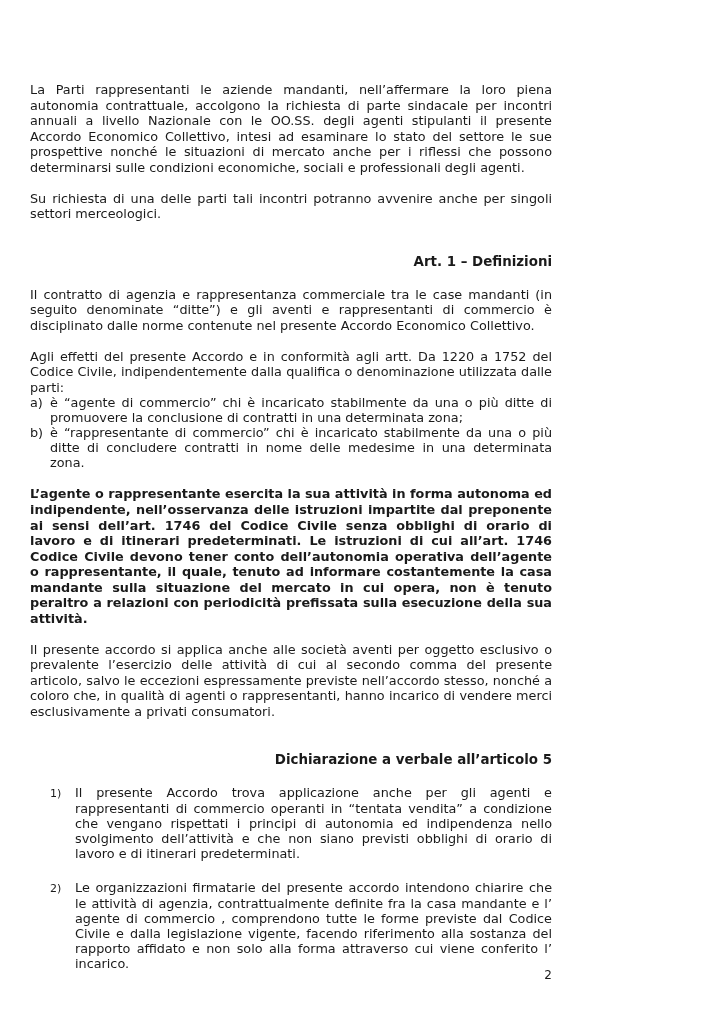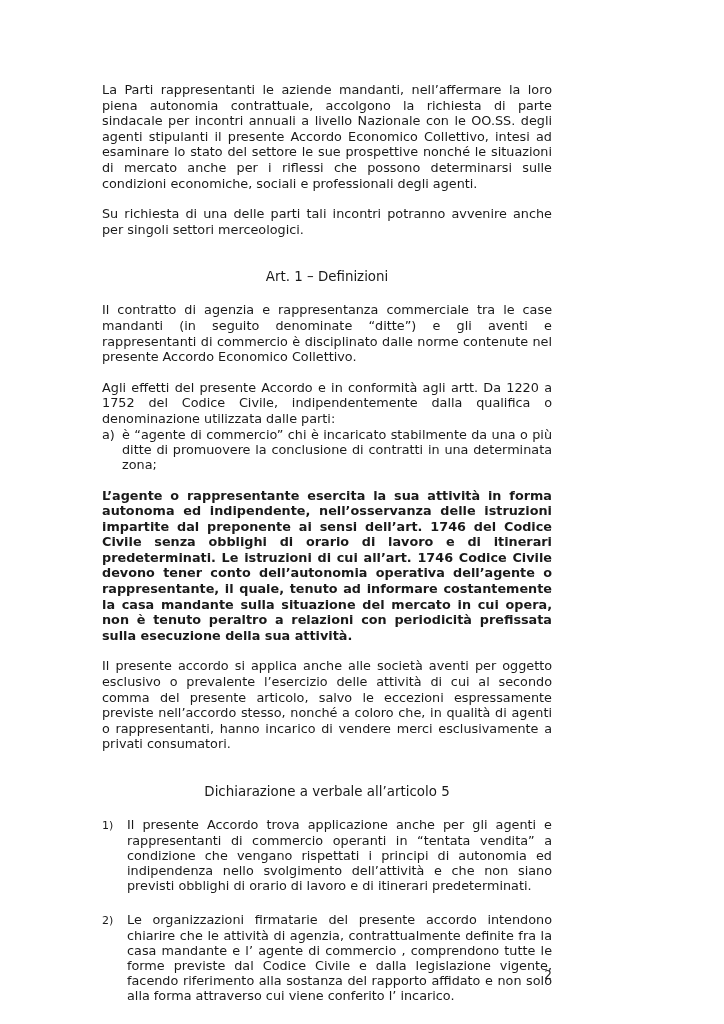--- a/index.html
+++ b/index.html
@@ -12,60 +12,61 @@
     background: #ffffff;
     font-family: "DejaVu Sans", "Liberation Sans", sans-serif;
     color: #1a1a1a;
     overflow: hidden;
   }
   .page {
     position: relative;
     width: 620px;
     height: 1024px;
     box-sizing: border-box;
-    padding: 82px 68px 0 102px;
+    padding: 82px 68px 0 30px;
     background: #ffffff;
     border-radius: 27px;
   }
   .p {
     font-size: 12.8px;
     line-height: 15.6px;
     text-align: justify;
     margin: 0 0 15px 0;
   }
   .p.tight {
     margin-bottom: 0;
   }
   .p.after-list {
     margin-top: 16px;
     font-weight: bold;
   }
   .h {
     font-size: 13.4px;
     line-height: 16px;
-    font-weight: normal;
+    font-weight: bold;
     margin: 32px 0 17px 0;
-    text-align: center;
+    text-align: right;
   }
   .li {
     font-size: 12.8px;
     line-height: 15px;
     text-align: justify;
     margin: 0;
     padding-left: 20px;
     text-indent: -20px;
   }
   .li .marker {
     display: inline-block;
     width: 20px;
     text-indent: 0;
   }
   .li.num {
     padding-left: 25px;
     text-indent: -25px;
+    margin-left: 20px;
   }
   .li.num .marker {
     width: 25px;
     font-size: 11px;
   }
   .li.gap {
     margin-top: 19px;
   }
   .page-number {
     position: absolute;
@@ -86,20 +87,21 @@
   <p class="p">Su richiesta di una delle parti tali incontri potranno avvenire anche per singoli settori merceologici.</p>
 
   <h2 class="h">Art. 1 – Definizioni</h2>
 
   <p class="p">Il contratto di agenzia e rappresentanza commerciale tra le case mandanti (in seguito denominate “ditte”) e gli aventi e rappresentanti di commercio è disciplinato dalle norme contenute nel presente Accordo Economico Collettivo.</p>
 
   <p class="p tight">Agli effetti del presente Accordo e in conformità agli artt. Da 1220 a 1752 del Codice Civile, indipendentemente dalla qualifica o denominazione utilizzata dalle parti:</p>
 
   <p class="li"><span class="marker">a)</span><span>è “agente di commercio” chi è incaricato stabilmente da una o più ditte di promuovere la conclusione di contratti in una determinata zona;</span></p>
 
+  <p class="li"><span class="marker">b)</span><span>è “rappresentante di commercio” chi è incaricato stabilmente da una o più ditte di concludere contratti in nome delle medesime in una determinata zona.</span></p>
 
   <p class="p after-list">L’agente o rappresentante esercita la sua attività in forma autonoma ed indipendente, nell’osservanza delle istruzioni impartite dal preponente ai sensi dell’art. 1746 del Codice Civile senza obblighi di orario di lavoro e di itinerari predeterminati. Le istruzioni di cui all’art. 1746 Codice Civile devono tener conto dell’autonomia operativa dell’agente o rappresentante, il quale, tenuto ad informare costantemente la casa mandante sulla situazione del mercato in cui opera, non è tenuto peraltro a relazioni con periodicità prefissata sulla esecuzione della sua attività.</p>
 
   <p class="p">Il presente accordo si applica anche alle società aventi per oggetto esclusivo o prevalente l’esercizio delle attività di cui al secondo comma del presente articolo, salvo le eccezioni espressamente previste nell’accordo stesso, nonché a coloro che, in qualità di agenti o rappresentanti, hanno incarico di vendere merci esclusivamente a privati consumatori.</p>
 
   <h2 class="h">Dichiarazione a verbale all’articolo 5</h2>
 
   <p class="li num"><span class="marker">1)</span><span>Il presente Accordo trova applicazione anche per gli agenti e rappresentanti di commercio operanti in “tentata vendita” a condizione che vengano rispettati i principi di autonomia ed indipendenza nello svolgimento dell’attività e che non siano previsti obblighi di orario di lavoro e di itinerari predeterminati.</span></p>
 
   <p class="li num gap"><span class="marker">2)</span><span>Le organizzazioni firmatarie del presente accordo intendono chiarire che le attività di agenzia, contrattualmente definite fra la casa mandante e l’ agente di commercio ,  comprendono tutte le forme previste dal Codice Civile e dalla legislazione vigente, facendo riferimento alla sostanza del rapporto affidato  e non solo alla forma attraverso cui viene conferito l’ incarico.</span></p>

